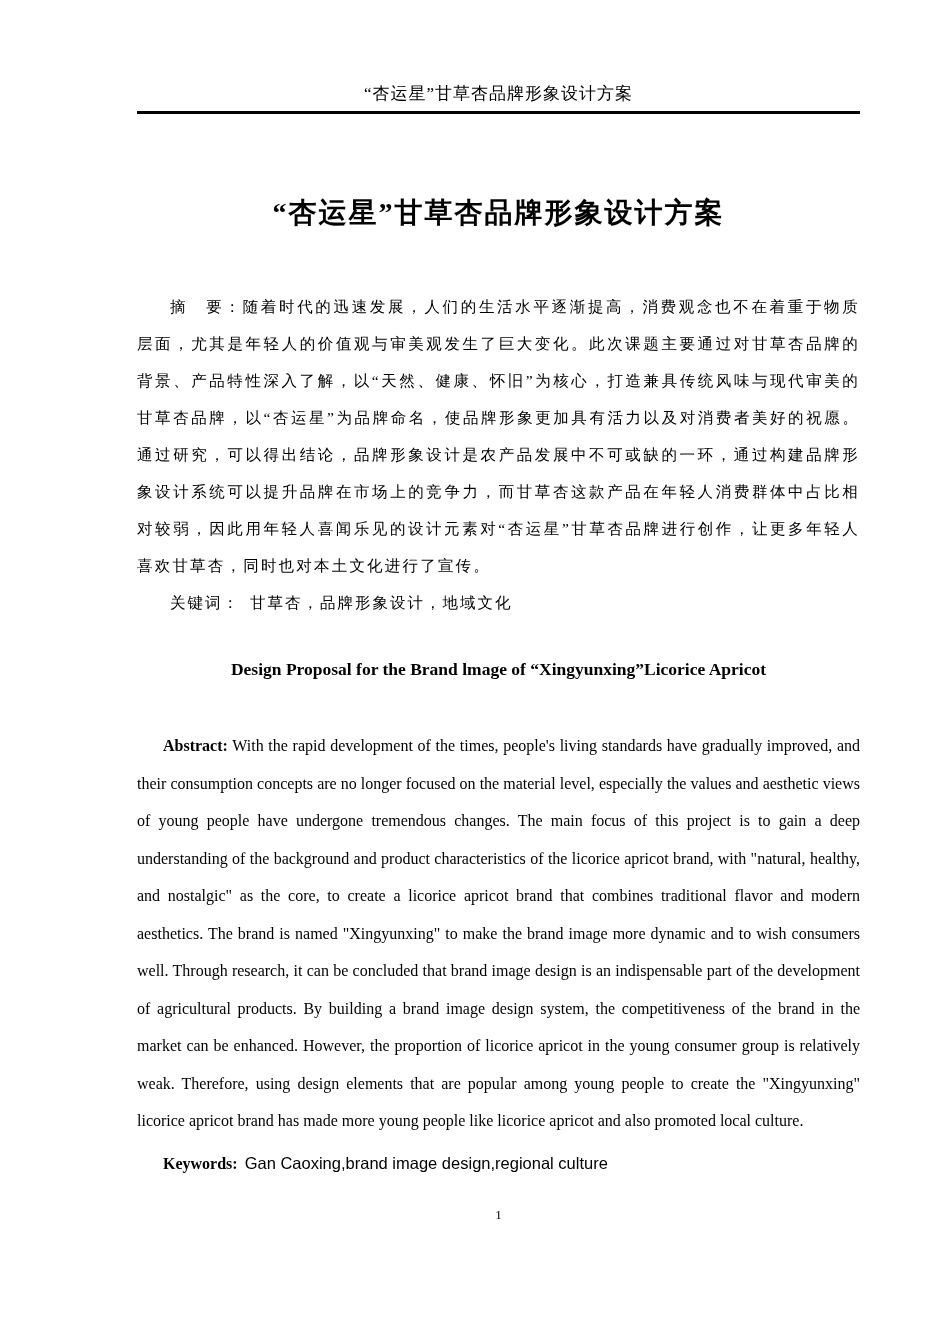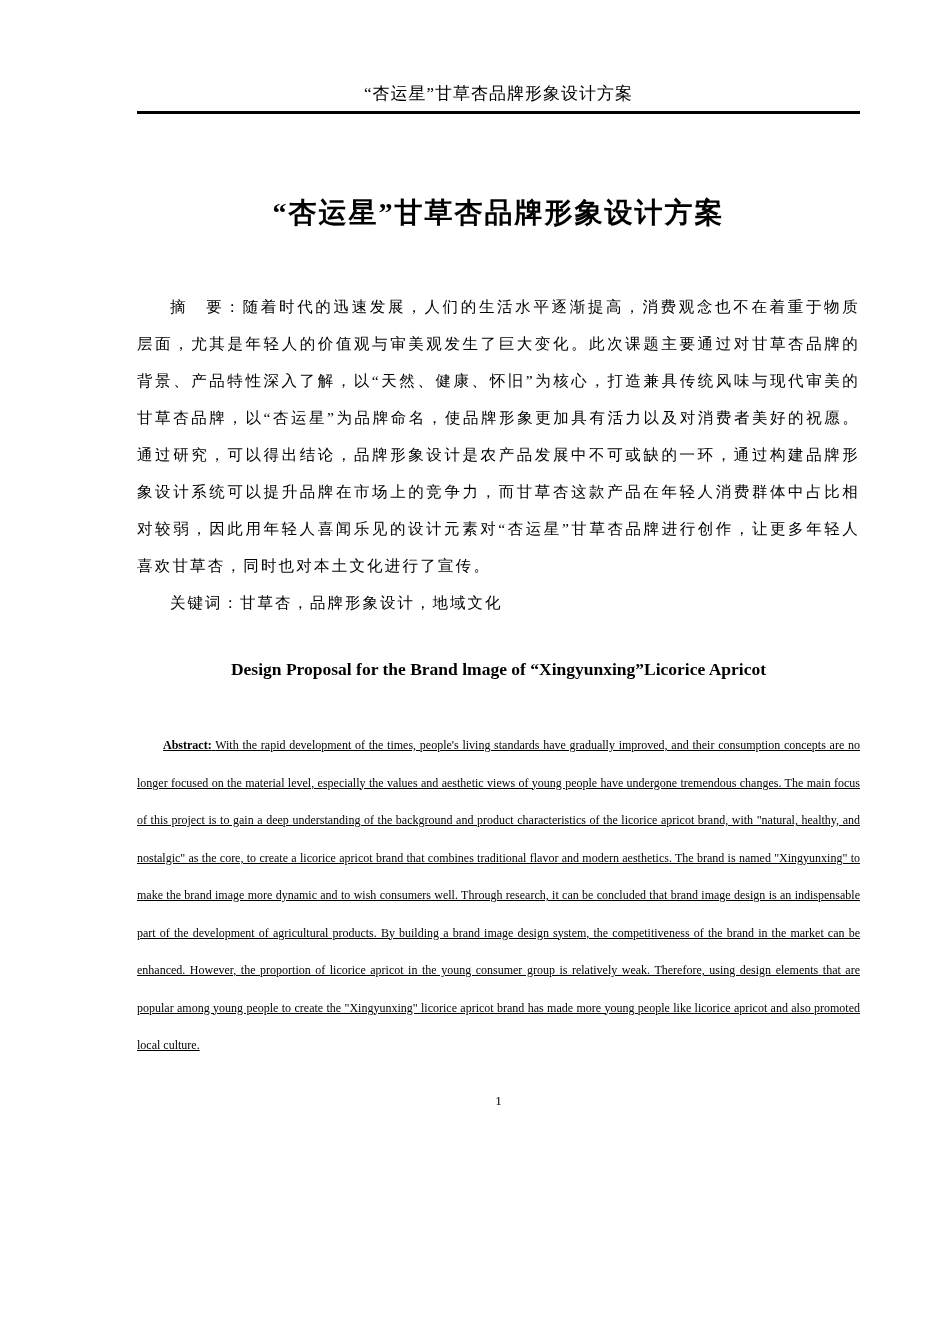--- a/index.html
+++ b/index.html
@@ -46,35 +46,34 @@
   }
   .cn-abstract .label,
   .cn-keywords .label { font-weight: normal; }
   .cn-keywords {
     margin: 0;
     font-size: 15.5px;
     line-height: 37px;
     text-indent: 33px;
     letter-spacing: 2px;
   }
-  .cn-keywords .value { }
+  .cn-keywords .value { margin-left: 10px; }
   .en-title {
     margin: 36px 0 16px 0;
     font-size: 17.5px;
     font-weight: bold;
     text-align: center;
     line-height: 24px;
   }
   .en-abstract {
     margin: 46px 0 0 0;
-    font-size: 12px;
+    font-size: 16px;
     line-height: 37.5px;
     text-align: justify;
     text-indent: 26px;
-    text-decoration: underline;
   }
   .en-abstract .label { font-weight: bold; }
   .en-keywords {
     margin: 8px 0 0 0;
     font-size: 16px;
     line-height: 30px;
     text-indent: 26px;
   }
   .en-keywords .label { font-weight: bold; }
   .en-keywords .value {
@@ -100,16 +99,17 @@
   <h1 class="doc-title">“杏运星”甘草杏品牌形象设计方案</h1>
 
   <p class="cn-abstract"><span class="label">摘　要：</span><span>随着时代的迅速发展，人们的生活水平逐渐提高，消费观念也不在着重于物质层面，尤其是年轻人的价值观与审美观发生了巨大变化。此次课题主要通过对甘草杏品牌的背景、产品特性深入了解，以“天然、健康、怀旧”为核心，打造兼具传统风味与现代审美的甘草杏品牌，以“杏运星”为品牌命名，使品牌形象更加具有活力以及对消费者美好的祝愿。通过研究，可以得出结论，品牌形象设计是农产品发展中不可或缺的一环，通过构建品牌形象设计系统可以提升品牌在市场上的竞争力，而甘草杏这款产品在年轻人消费群体中占比相对较弱，因此用年轻人喜闻乐见的设计元素对“杏运星”甘草杏品牌进行创作，让更多年轻人喜欢甘草杏，同时也对本土文化进行了宣传。</span></p>
 
   <p class="cn-keywords"><span class="label">关键词：</span><span class="value">甘草杏，品牌形象设计，地域文化</span></p>
 
   <h2 class="en-title">Design Proposal for the Brand lmage of “Xingyunxing”Licorice Apricot</h2>
 
   <p class="en-abstract"><span class="label">Abstract:</span> <span>With the rapid development of the times, people's living standards have gradually improved, and their consumption concepts are no longer focused on the material level, especially the values and aesthetic views of young people have undergone tremendous changes. The main focus of this project is to gain a deep understanding of the background and product characteristics of the licorice apricot brand, with "natural, healthy, and nostalgic" as the core, to create a licorice apricot brand that combines traditional flavor and modern aesthetics. The brand is named "Xingyunxing" to make the brand image more dynamic and to wish consumers well. Through research, it can be concluded that brand image design is an indispensable part of the development of agricultural products. By building a brand image design system, the competitiveness of the brand in the market can be enhanced. However, the proportion of licorice apricot in the young consumer group is relatively weak. Therefore, using design elements that are popular among young people to create the "Xingyunxing" licorice apricot brand has made more young people like licorice apricot and also promoted local culture.</span></p>
 
+  <p class="en-keywords"><span class="label">Keywords:</span><span class="value">Gan Caoxing,brand image design,regional culture</span></p>
 
   <div class="page-number">1</div>
 
 </div>
 
 </body></html>

